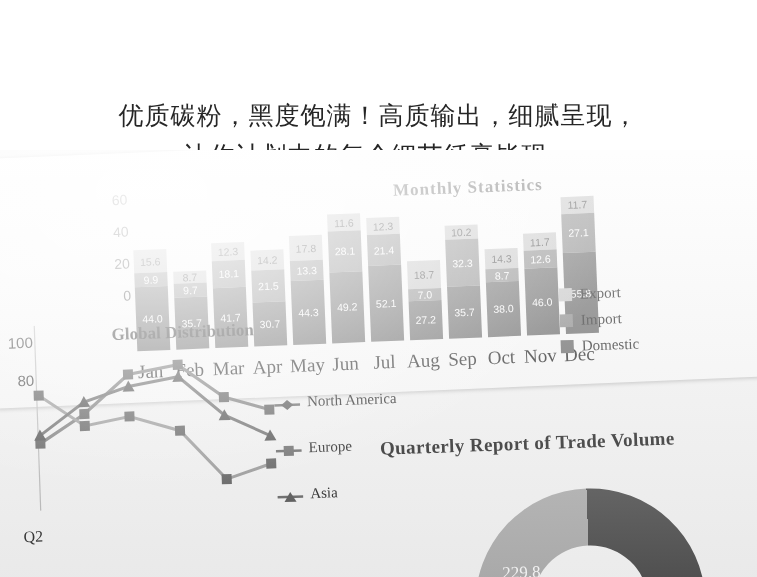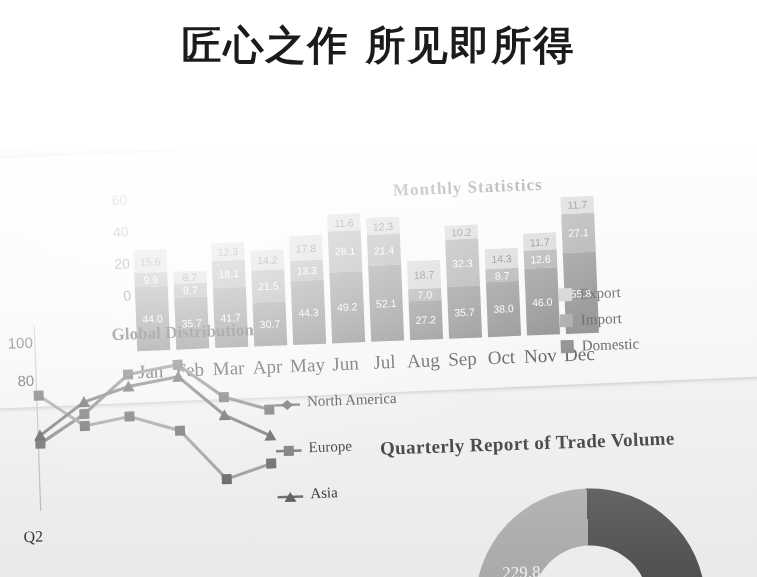--- a/index.html
+++ b/index.html
@@ -109,22 +109,25 @@
     content:"";position:absolute;left:57px;top:57px;width:116px;height:116px;border-radius:50%;
     background:#fafafa;
   }
   .dlab{position:absolute;color:#fff;font-size:17px;font-family:"Liberation Serif",serif;}
 </style>
 </head>
 <body>
 
 <div id="stage">
 
-  <div class="headline">匠心之作 所见即所得</div>
-
+
+  <div class="sub">
+    <span>优质碳粉，黑度饱满！高质输出，细腻呈现，</span>
+    <span>让你计划中的每个细节纤毫毕现。</span>
+  </div>
 
   <div class="photo">
     <div class="sheet back1"></div>
     <div class="sheet back2"></div>
     <div class="sheet front"></div>
 
     <div class="chart1">
       <div class="c1-title">Monthly Statistics</div>
       <div class="c1-yaxis">
         <div style="top:0px">60</div>

